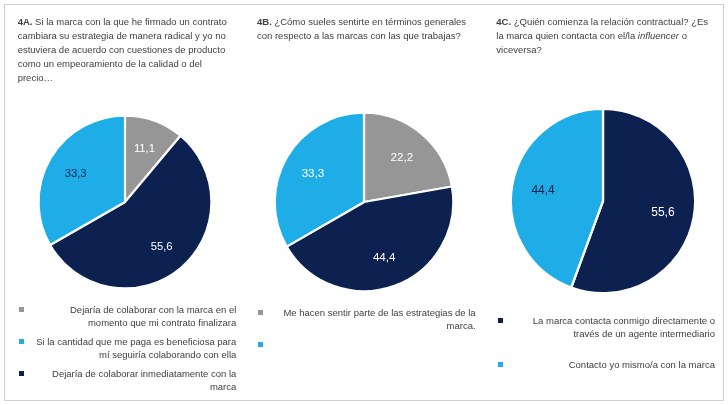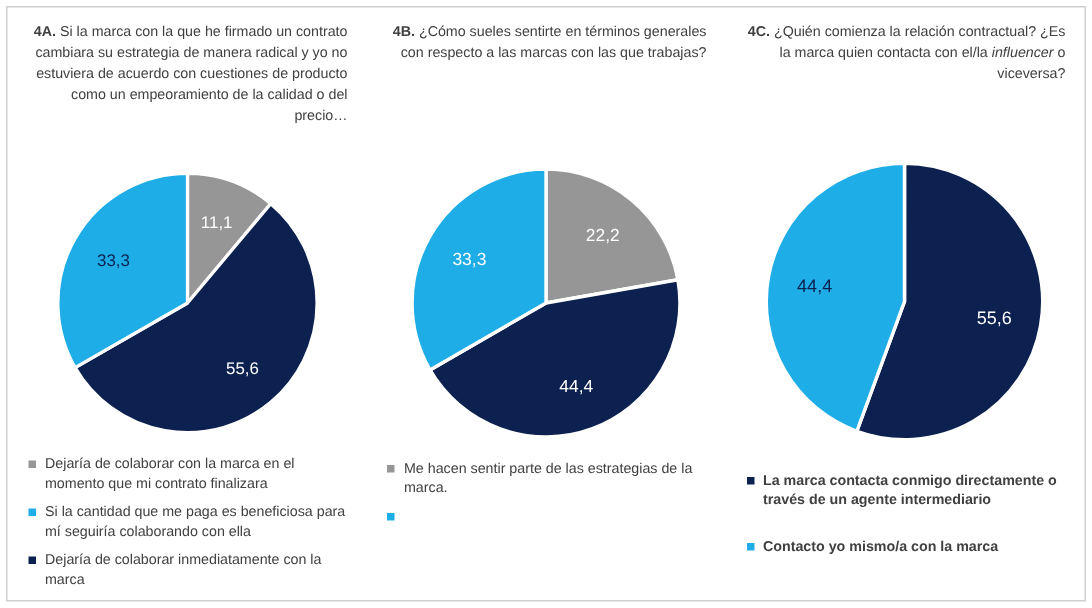--- a/index.html
+++ b/index.html
@@ -11,39 +11,39 @@
   .frame {
     position:absolute; left:4px; top:4px; width:720px; height:397px;
     box-sizing:border-box; border:1px solid #d0d0d0; background:#ffffff;
     display:flex;
   }
   .col {
     width:33.333%; box-sizing:border-box; padding:10px 8px 0 8px;
     display:flex; flex-direction:column; align-items:center;
   }
   .chart-title {
-    color:#404040; font-size:9.5px; line-height:14px; text-align:right;
+    color:#404040; font-size:9.5px; line-height:14px; text-align:left;
     width:100%; max-width:214px; height:88px; overflow:hidden;
   }
   .chart-title b { font-weight:bold; }
   .chart-title i { font-style:italic; }
   .pie-wrap { flex:none; }
   .c0 .pie-wrap { width:180px; height:180px; margin-top:10px; }
   .c1 .pie-wrap { width:186px; height:186px; margin-top:6px; }
   .c2 .pie-wrap { width:192px; height:192px; margin-top:2px; }
   .pie-wrap svg { width:100%; height:100%; display:block; }
   .slice-label {
     font-family:"Liberation Sans", sans-serif;
     font-size:12.5px; font-weight:400;
   }
   .legend {
     list-style:none; margin:12px 0 0 0; padding:0 0 0 6px;
-    align-self:flex-start; width:100%; box-sizing:border-box;
+    align-self:flex-start; width:100%; box-sizing:border-box;text-align:right;
   }
-  .c2 .legend { margin-top:18px;font-weight:bold; }
+  .c2 .legend { margin-top:18px; }
   .legend li {
     position:relative; padding-left:11px; margin-bottom:7px;
     color:#404040; font-size:9.5px; line-height:12.5px; max-width:224px;
   }
   .legend li.gap-lg { margin-bottom:19px; }
   .marker {
     position:absolute; left:0; top:3px; width:5px; height:5px;
     display:inline-block; background:#cccccc;
   }
 </style>

